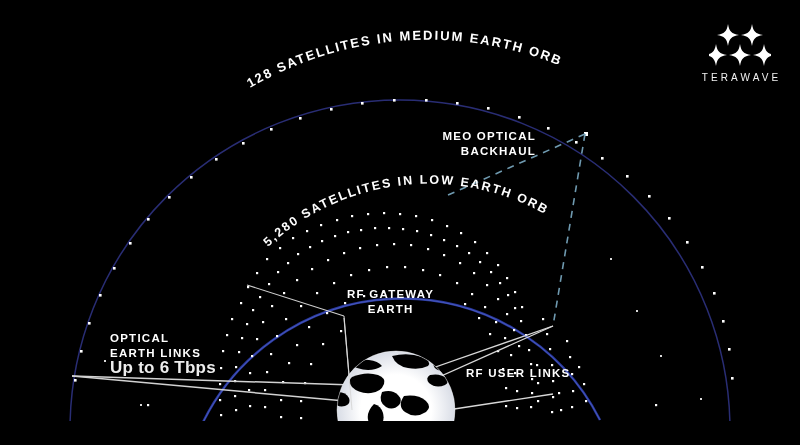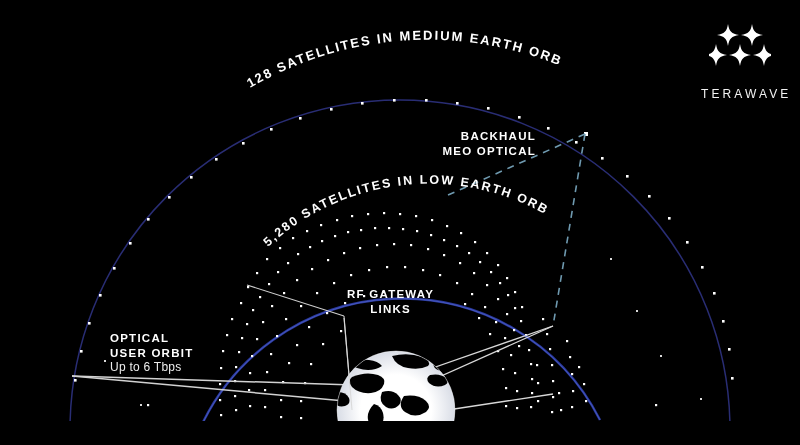--- a/index.html
+++ b/index.html
@@ -8,33 +8,33 @@
     font-family:"Liberation Sans", sans-serif;
     background:#000;position:relative;
   }
   #stage{position:absolute;left:0;top:0;width:800px;height:445px;background:#000;overflow:hidden;}
   svg#scene{position:absolute;left:0;top:0;width:800px;height:445px;display:block;}
 
   
   .logo{position:absolute;right:18px;top:22px;width:84px;text-align:center;}
   .logo svg{display:block;margin:0 auto;}
   .logo .wordmark{
-    color:#f2f2f2;font-size:12px;letter-spacing:3.1px;
+    color:#f2f2f2;font-size:10px;letter-spacing:3.1px;
     font-family:"Liberation Sans", sans-serif;font-weight:400;
-    margin-top:17px;text-indent:3px;
+    margin-top:2px;text-indent:3px;
   }
 
   
   .lbl{position:absolute;color:#ffffff;}
   .lbl .hd{
     font-weight:bold;font-size:11.5px;letter-spacing:1.25px;line-height:14.5px;
     white-space:nowrap;
   }
   .lbl .sub{
-    font-weight:400;font-size:12px;letter-spacing:.25px;line-height:15px;
+    font-weight:700;font-size:17px;letter-spacing:.25px;line-height:15px;
     white-space:nowrap;color:#ededed;
   }
   #meo-label{left:418px;top:129px;text-align:right;width:118px;}
   #gw-label{left:347px;top:287px;text-align:center;}
   #optical-label{left:110px;top:331px;text-align:left;}
   #rf-label{left:466px;top:366px;text-align:left;}
 
   
   .arctext{
     fill:#ffffff;font-family:"Liberation Sans", sans-serif;
@@ -346,36 +346,37 @@
         <rect x="660" y="355" width="2" height="2"></rect>
           <rect x="700" y="398" width="2" height="2"></rect>
         <rect x="140" y="404" width="2" height="2"></rect>
           <rect x="104" y="360" width="2" height="2"></rect>
       </g>
 
     </g>
   </svg>
 
   <div class="lbl" id="meo-label">
+    <div class="hd">MEO OPTICAL</div>
     <div class="hd">BACKHAUL</div>
-    <div class="hd">MEO OPTICAL</div>
   </div>
 
   <div class="lbl" id="gw-label">
     <div class="hd">RF GATEWAY</div>
-    <div class="hd">LINKS</div>
+    <div class="hd">EARTH</div>
   </div>
 
   <div class="lbl" id="optical-label">
     <div class="hd">OPTICAL</div>
-    <div class="hd">USER ORBIT</div>
+    <div class="hd">EARTH LINKS</div>
     <div class="sub">Up to 6 Tbps</div>
   </div>
 
   <div class="lbl" id="rf-label">
+    <div class="hd">RF USER LINKS</div>
   </div>
 
   <div class="logo">
     <svg width="62" height="48" viewBox="0 0 62 48">
       <g fill="#ffffff">
 
         <path d="M19,2 C20.2,9.4 22.6,11.8 30,13 C22.6,14.2 20.2,16.6 19,24 C17.8,16.6 15.4,14.2 8,13 C15.4,11.8 17.8,9.4 19,2 Z"></path>
         <path d="M43,2 C44.2,9.4 46.6,11.8 54,13 C46.6,14.2 44.2,16.6 43,24 C41.8,16.6 39.4,14.2 32,13 C39.4,11.8 41.8,9.4 43,2 Z"></path>
 
         <path d="M7,22 C8.2,29.4 10.6,31.8 18,33 C10.6,34.2 8.2,36.6 7,44 C5.8,36.6 3.4,34.2 -4,33 C3.4,31.8 5.8,29.4 7,22 Z"></path>

